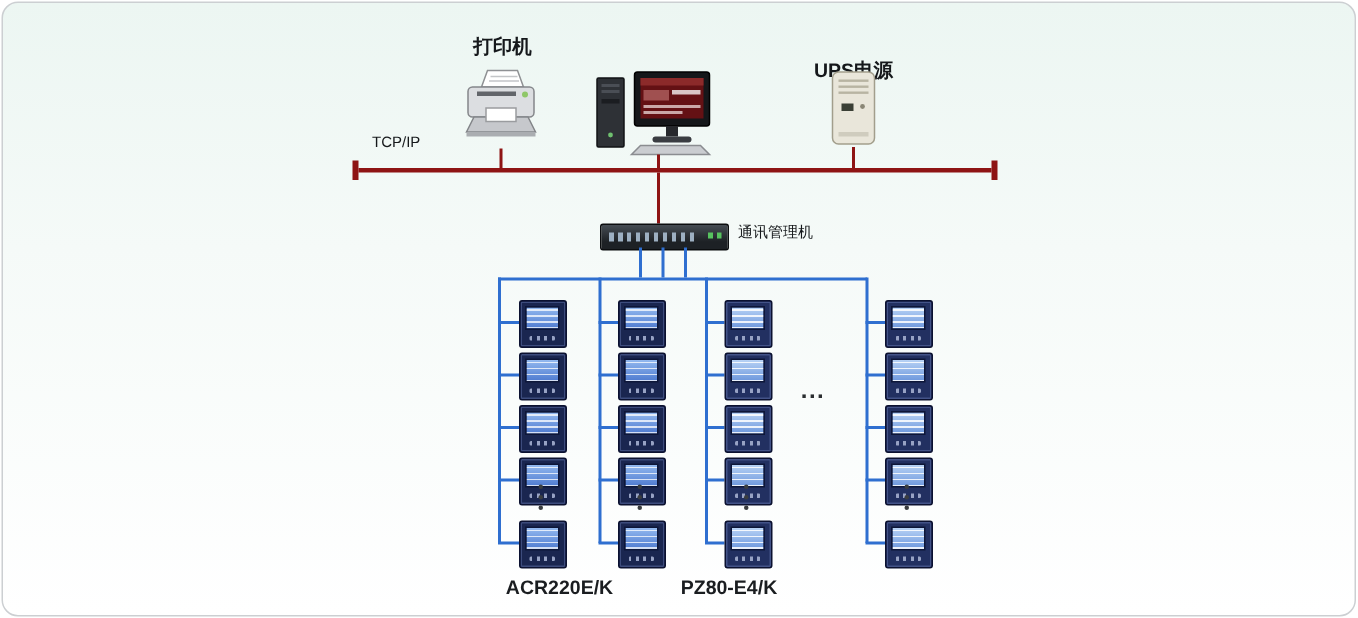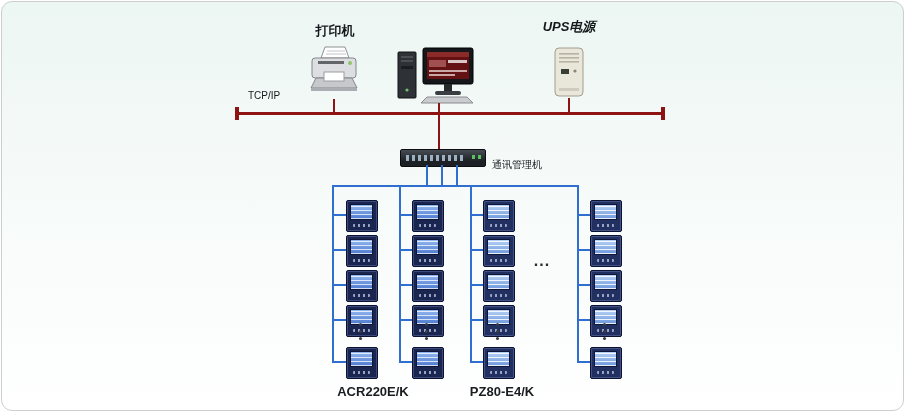--- a/index.html
+++ b/index.html
@@ -45,21 +45,21 @@
   .hdots{position:absolute;transform:translateX(-50%);font-size:16px;font-weight:700;
          color:#2a2d30;letter-spacing:1px;}
   .dev{position:absolute;}
 </style>
 </head>
 <body>
 
 <div class="frame">
 
   <div class="lbl" style="left:333px;top:20px;">打印机</div>
-  <div class="lbl" style="left:567px;top:16px;font-style:italic;">UPS电源</div>
+  <div class="lbl" style="left:567px;top:36px;">UPS电源</div>
 
   <div class="dev" style="left:303px;top:42px;">
     <svg width="58" height="56" viewBox="0 0 58 56">
       <polygon points="20,3 40,3 44,14 16,14" fill="#ffffff" stroke="#8f9194"></polygon>
       <line x1="22" y1="7" x2="40" y2="7" stroke="#c3c5c8"></line>
       <line x1="21" y1="10" x2="41" y2="10" stroke="#c3c5c8"></line>
       <rect x="7" y="14" width="44" height="20" rx="3" fill="#dcdee1" stroke="#84868a"></rect>
       <rect x="13" y="17" width="26" height="3" fill="#62656a"></rect>
       <circle cx="45" cy="19" r="2" fill="#8fc768"></circle>
       <polygon points="11,34 47,34 52,44 6,44" fill="#c6c8cc" stroke="#84868a"></polygon>
@@ -106,21 +106,21 @@
   <div class="bus-cap" style="left:659px;top:105px;"></div>
   <div class="bus-v" style="left:331px;top:97px;height:13px;"></div>
   <div class="bus-v" style="left:436px;top:101px;height:9px;"></div>
   <div class="bus-v" style="left:566px;top:96px;height:14px;"></div>
   <div class="bus-v" style="left:436px;top:113px;height:34px;"></div>
 
   <div class="switch">
     <div class="ports"></div>
     <div class="leds"></div>
   </div>
-  <div class="lbl-plain" style="left:490px;top:156px;text-align:right;">通讯管理机</div>
+  <div class="lbl-plain" style="left:490px;top:146px;text-align:right;">通讯管理机</div>
 
   <div class="vline" style="left:424px;top:163px;height:20px;"></div>
   <div class="vline" style="left:439px;top:163px;height:20px;"></div>
   <div class="vline" style="left:454px;top:163px;height:20px;"></div>
   <div class="hline" style="left:330px;top:183px;width:246px;"></div>
 
   <div class="vline" style="left:330px;top:183px;height:177px;"></div>
   <div class="vline" style="left:397px;top:183px;height:177px;"></div>
   <div class="vline" style="left:468px;top:183px;height:177px;"></div>
   <div class="vline" style="left:575px;top:183px;height:177px;"></div>
@@ -174,15 +174,15 @@
   <div class="meter pz" style="left:588px;top:345px;"></div>
 
   <div class="vdots" style="left:357px;top:321px;"></div>
   <div class="vdots" style="left:423px;top:321px;"></div>
   <div class="vdots" style="left:494px;top:321px;"></div>
   <div class="vdots" style="left:601px;top:321px;"></div>
 
   <div class="hdots" style="left:540px;top:250px;">...</div>
 
   <div class="sub-lbl" style="left:371px;top:382px;">ACR220E/K</div>
-  <div class="sub-lbl" style="left:500px;top:382px;">PZ80-E4/K</div>
+  <div class="sub-lbl" style="left:484px;top:382px;">PZ80-E4/K</div>
 
 </div>
 
 </body></html>

